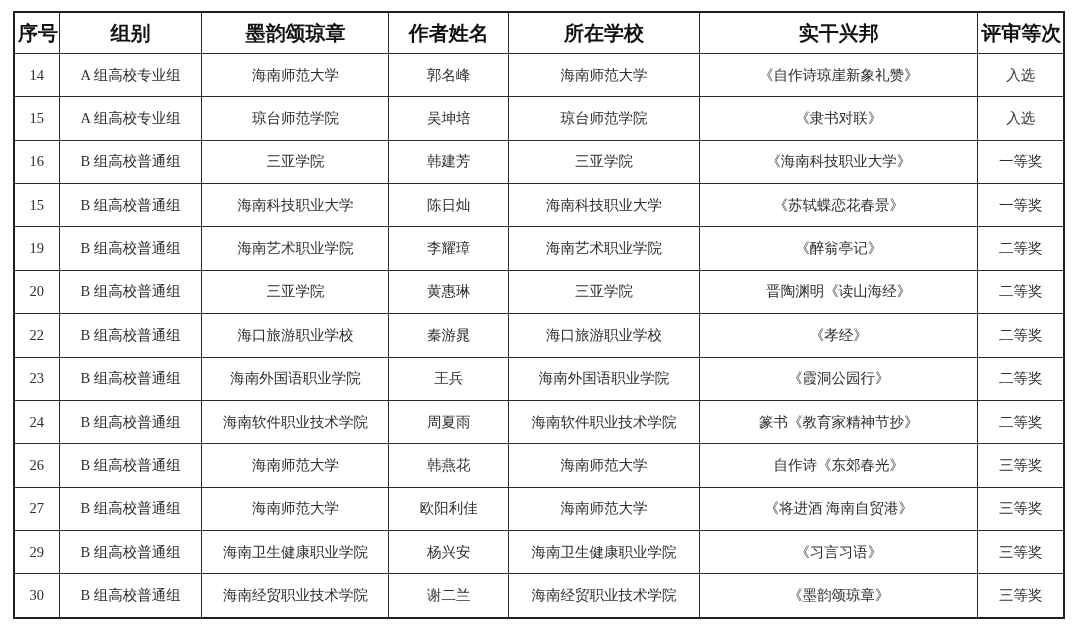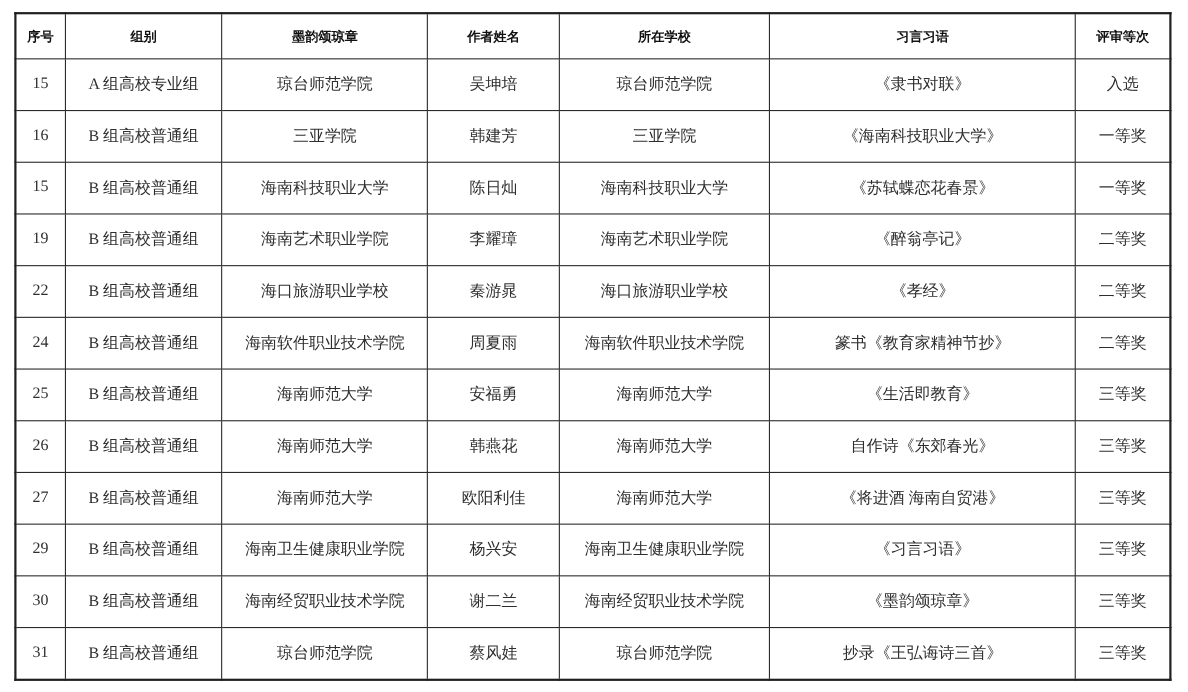--- a/index.html
+++ b/index.html
@@ -27,21 +27,21 @@
     border: 1px solid #2b2b2b;
     text-align: center;
     vertical-align: middle;
     padding: 0 3px;
     overflow: hidden;
     white-space: nowrap;
     color: #2e2e2e;
   }
   table.awards thead th {
     height: 40px;
-    font-size: 12px;
+    font-size: 20px;
     font-weight: bold;
     color: #111111;
   }
   table.awards tbody td {
     height: 29px;
     font-size: 14.5px;
     font-weight: normal;
   }
 </style>
 </head>
@@ -58,25 +58,34 @@
       <col style="width:26.5%">
       <col style="width:8.2%">
     </colgroup>
     <thead>
       <tr id="header-row">
           <th>序号</th>
           <th>组别</th>
           <th>墨韵颂琼章</th>
           <th>作者姓名</th>
           <th>所在学校</th>
-          <th>习言习语</th>
+          <th>实干兴邦</th>
           <th>评审等次</th>
         </tr>
     </thead>
     <tbody id="table-body">
+        <tr>
+          <td>14</td>
+          <td>A 组高校专业组</td>
+          <td>海南师范大学</td>
+          <td>郭名峰</td>
+          <td>海南师范大学</td>
+          <td>《自作诗琼崖新象礼赞》</td>
+          <td>入选</td>
+        </tr>
         <tr>
           <td>15</td>
           <td>A 组高校专业组</td>
           <td>琼台师范学院</td>
           <td>吴坤培</td>
           <td>琼台师范学院</td>
           <td>《隶书对联》</td>
           <td>入选</td>
         </tr>
         <tr>
@@ -100,45 +109,54 @@
         <tr>
           <td>19</td>
           <td>B 组高校普通组</td>
           <td>海南艺术职业学院</td>
           <td>李耀璋</td>
           <td>海南艺术职业学院</td>
           <td>《醉翁亭记》</td>
           <td>二等奖</td>
         </tr>
         <tr>
+          <td>20</td>
+          <td>B 组高校普通组</td>
+          <td>三亚学院</td>
+          <td>黄惠琳</td>
+          <td>三亚学院</td>
+          <td>晋陶渊明《读山海经》</td>
+          <td>二等奖</td>
+        </tr>
+        <tr>
           <td>22</td>
           <td>B 组高校普通组</td>
           <td>海口旅游职业学校</td>
           <td>秦游晁</td>
           <td>海口旅游职业学校</td>
           <td>《孝经》</td>
+          <td>二等奖</td>
+        </tr>
+        <tr>
+          <td>23</td>
+          <td>B 组高校普通组</td>
+          <td>海南外国语职业学院</td>
+          <td>王兵</td>
+          <td>海南外国语职业学院</td>
+          <td>《霞洞公园行》</td>
           <td>二等奖</td>
         </tr>
         <tr>
           <td>24</td>
           <td>B 组高校普通组</td>
           <td>海南软件职业技术学院</td>
           <td>周夏雨</td>
           <td>海南软件职业技术学院</td>
           <td>篆书《教育家精神节抄》</td>
           <td>二等奖</td>
-        </tr>
-        <tr>
-          <td>25</td>
-          <td>B 组高校普通组</td>
-          <td>海南师范大学</td>
-          <td>安福勇</td>
-          <td>海南师范大学</td>
-          <td>《生活即教育》</td>
-          <td>三等奖</td>
         </tr>
         <tr>
           <td>26</td>
           <td>B 组高校普通组</td>
           <td>海南师范大学</td>
           <td>韩燕花</td>
           <td>海南师范大学</td>
           <td>自作诗《东郊春光》</td>
           <td>三等奖</td>
         </tr>
@@ -162,24 +180,15 @@
         </tr>
         <tr>
           <td>30</td>
           <td>B 组高校普通组</td>
           <td>海南经贸职业技术学院</td>
           <td>谢二兰</td>
           <td>海南经贸职业技术学院</td>
           <td>《墨韵颂琼章》</td>
           <td>三等奖</td>
         </tr>
-        <tr>
-          <td>31</td>
-          <td>B 组高校普通组</td>
-          <td>琼台师范学院</td>
-          <td>蔡风娃</td>
-          <td>琼台师范学院</td>
-          <td>抄录《王弘诲诗三首》</td>
-          <td>三等奖</td>
-        </tr>
       </tbody>
   </table>
 </div>
 
 </body></html>

